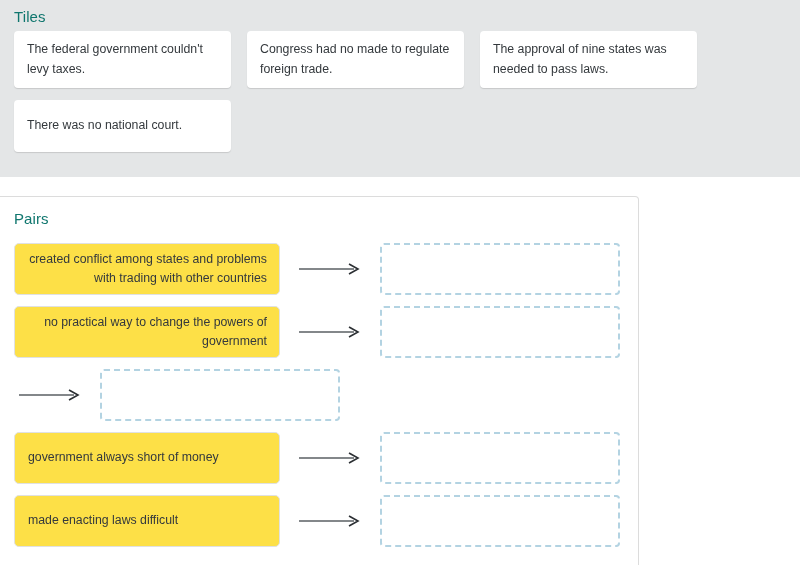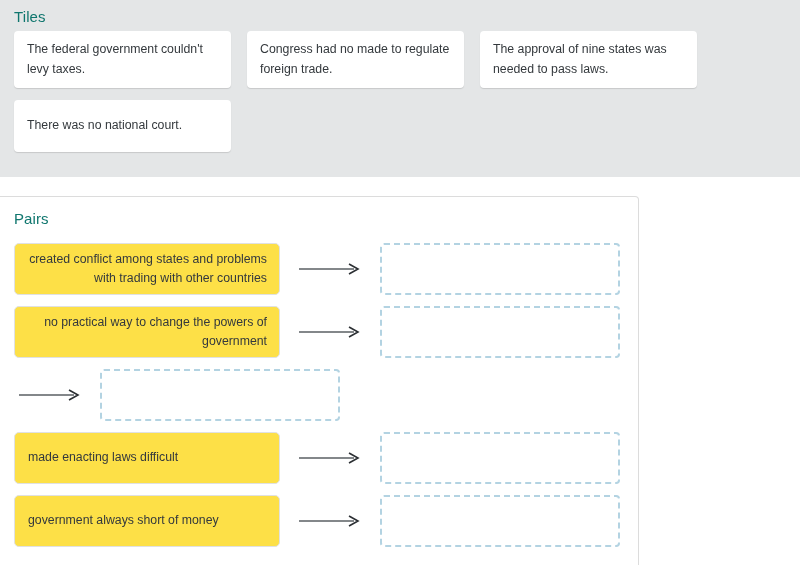--- a/index.html
+++ b/index.html
@@ -205,36 +205,36 @@
           <polyline points="51,1 60,6 51,11" fill="none" stroke="#2b2f33" stroke-width="1.6"></polyline>
         </svg>
       </div>
       <div class="dropzone">
         <span></span>
       </div>
     </div>
 
     <div class="pair-row">
       <div class="pair-card">
+        <span>government always short of money</span>
+      </div>
+      <div class="arrow-cell">
+        <svg class="arrow-svg" width="64" height="12" viewBox="0 0 64 12" aria-hidden="true">
+          <line x1="1" y1="6" x2="56" y2="6" stroke="#5a5f63" stroke-width="1.3"></line>
+          <polyline points="51,1 60,6 51,11" fill="none" stroke="#2b2f33" stroke-width="1.6"></polyline>
+        </svg>
+      </div>
+      <div class="dropzone">
+        <span></span>
+      </div>
+    </div>
+
+    <div class="pair-row">
+      <div class="pair-card">
         <span>made enacting laws difficult</span>
-      </div>
-      <div class="arrow-cell">
-        <svg class="arrow-svg" width="64" height="12" viewBox="0 0 64 12" aria-hidden="true">
-          <line x1="1" y1="6" x2="56" y2="6" stroke="#5a5f63" stroke-width="1.3"></line>
-          <polyline points="51,1 60,6 51,11" fill="none" stroke="#2b2f33" stroke-width="1.6"></polyline>
-        </svg>
-      </div>
-      <div class="dropzone">
-        <span></span>
-      </div>
-    </div>
-
-    <div class="pair-row">
-      <div class="pair-card">
-        <span>government always short of money</span>
       </div>
       <div class="arrow-cell">
         <svg class="arrow-svg" width="64" height="12" viewBox="0 0 64 12" aria-hidden="true">
           <line x1="1" y1="6" x2="56" y2="6" stroke="#5a5f63" stroke-width="1.3"></line>
           <polyline points="51,1 60,6 51,11" fill="none" stroke="#2b2f33" stroke-width="1.6"></polyline>
         </svg>
       </div>
       <div class="dropzone">
         <span></span>
       </div>

